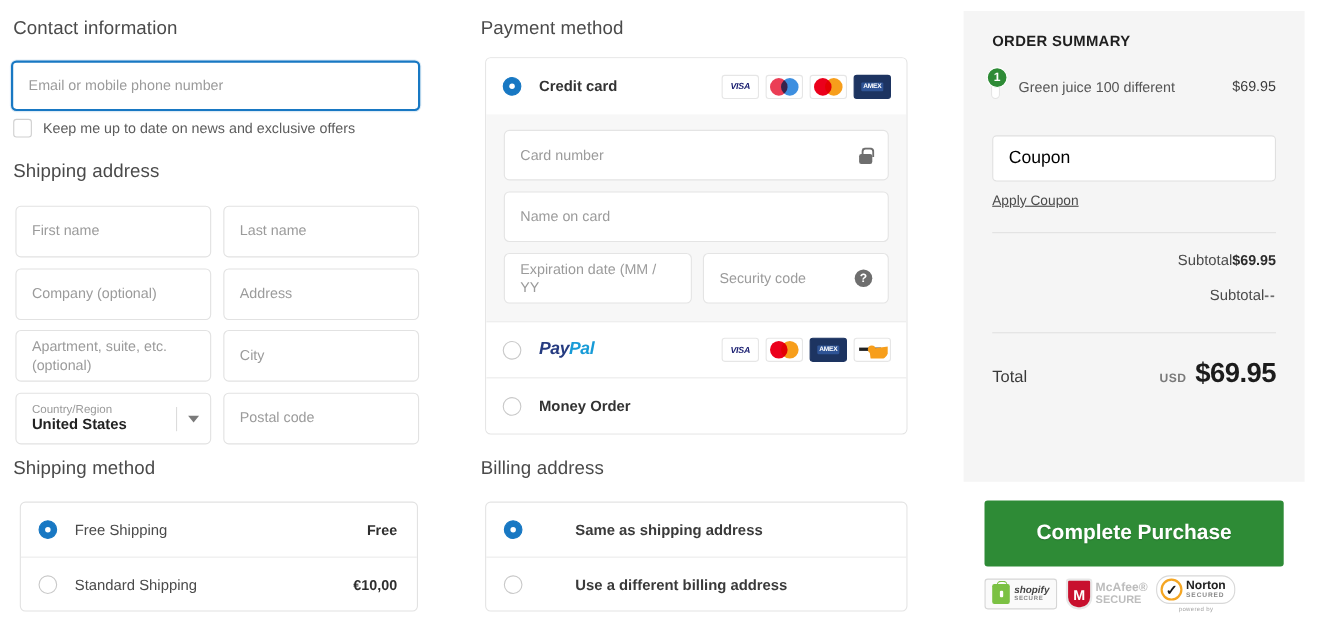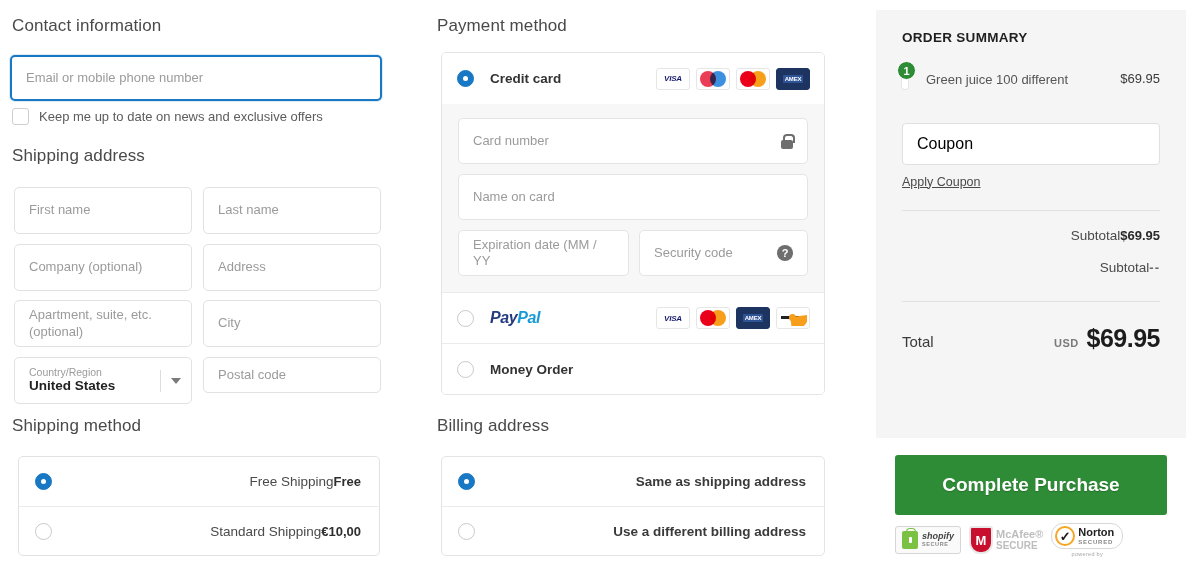--- a/index.html
+++ b/index.html
@@ -52,21 +52,21 @@
   #shipping-title { position: absolute; left: 12px; top: 146px; }
 
   .addr { position: absolute; }
   #first-name  { left: 14px;  top: 187px; width: 178px; height: 47px; }
   #last-name   { left: 203px; top: 187px; width: 178px; height: 47px; }
   #company     { left: 14px;  top: 244px; width: 178px; height: 47px; }
   #address     { left: 203px; top: 244px; width: 178px; height: 47px; }
   #apartment   { left: 14px;  top: 300px; width: 178px; height: 47px; align-items: center; }
   #city        { left: 203px; top: 300px; width: 178px; height: 47px; }
   #country     { left: 14px;  top: 357px; width: 178px; height: 47px; padding: 0 10px 0 14px; }
-  #postal      { left: 203px; top: 357px; width: 178px; height: 36px; }
+  #postal      { left: 203px; top: 357px; width: 178px; height: 47px; }
 
   .country-inner { display: flex; flex-direction: column; justify-content: center; flex: 1; }
   .country-inner .lbl { font-size: 10.5px; color: #9b9b9b; line-height: 1.2; }
   .country-inner .val { font-size: 13.5px; color: #222; font-weight: 700; line-height: 1.25; }
   .country-sep { width: 1px; height: 22px; background: #dcdcdc; margin-right: 10px; }
   .caret {
     width: 0; height: 0;
     border-left: 5px solid transparent;
     border-right: 5px solid transparent;
     border-top: 6px solid #7a7a7a;
@@ -83,21 +83,21 @@
   }
   .radio-row + .radio-row { border-top: 1px solid #ececec; }
   .radio {
     width: 17px; height: 17px; border-radius: 50%;
     border: 1px solid #c9c9c9; background: #fff;
     flex: 0 0 auto; margin-right: 16px;
     display: flex; align-items: center; justify-content: center;
   }
   .radio.on { background: #1878c3; border-color: #1878c3; }
   .radio.on::after { content: ""; width: 5px; height: 5px; border-radius: 50%; background: #fff; }
-  .radio-label { font-size: 13.5px; color: #4a4a4a; flex: 1; text-align: right; }
+  .radio-label { font-size: 13.5px; color: #4a4a4a; flex: 1; }
   .radio-price { font-size: 13px; color: #2e2e2e; font-weight: 700; }
 
   
   #payment-title { position: absolute; left: 437px; top: 16px; }
   #payment-box {
     position: absolute; left: 441px; top: 52px; width: 384px;
     border: 1px solid #e4e4e4; border-radius: 5px; background: #fff; overflow: hidden;
   }
   .pay-row {
     display: flex; align-items: center;

